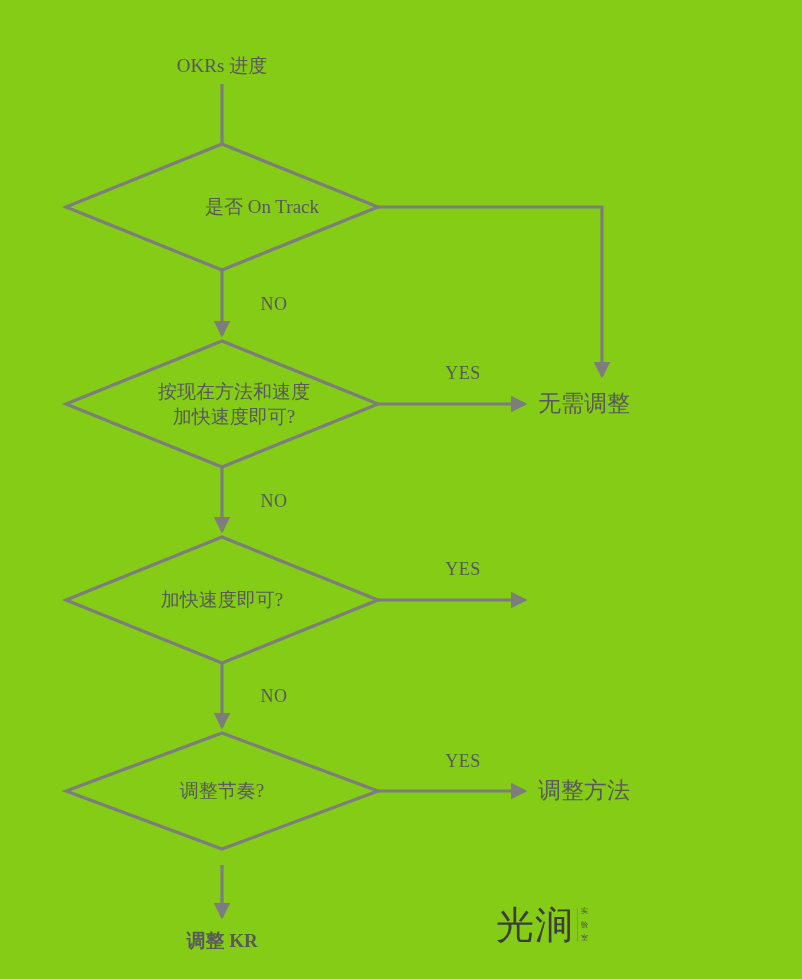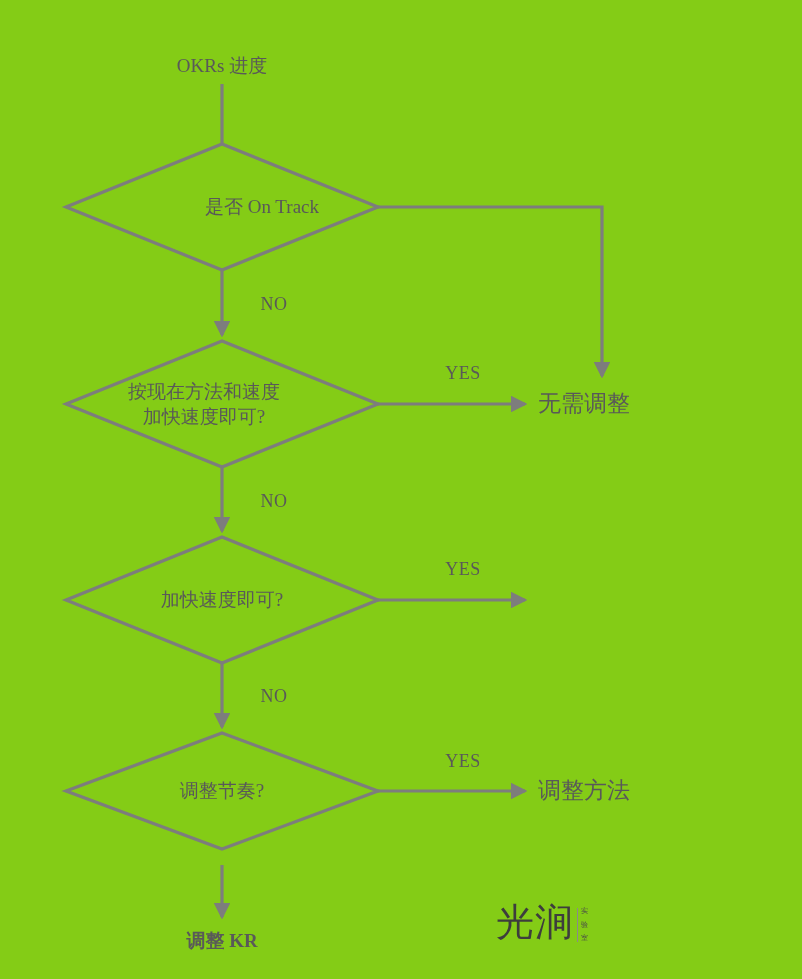--- a/index.html
+++ b/index.html
@@ -55,21 +55,21 @@
   }
   .logo {
     position: absolute;
     display: flex;
     align-items: flex-end;
     transform: translate(-50%, -50%);
   }
   .logo-main {
     font-size: 38px;
     color: #3d3d3d;
-    font-family: Liberation Mono, monospace;
+    font-family: Liberation Serif, serif;
     letter-spacing: 1px;
     line-height: 1;
   }
   .logo-sub {
     display: flex;
     flex-direction: column;
     justify-content: space-between;
     align-items: center;
     height: 34px;
     margin-left: 3px;
@@ -126,21 +126,21 @@
 
     </g>
   </svg>
 
   <div class="lbl start-text" style="left:222px; top:66px;">OKRs 进度</div>
 
   <div class="lbl node-text" style="left:222px; top:207px;margin-left:40px;">是否 On Track</div>
 
   <div class="lbl edge-label" style="left:274px; top:305px;">NO</div>
 
-  <div class="node-text two-line lbl" style="left:204px; top:404px;">
+  <div class="node-text two-line lbl" style="left:234px; top:404px;">
     <div>按现在方法和速度</div>
     <div>加快速度即可?</div>
   </div>
 
   <div class="lbl edge-label" style="left:463px; top:374px;">YES</div>
 
   <div class="lbl edge-label" style="left:274px; top:502px;">NO</div>
 
   <div class="lbl term-text" style="left:538px; top:404px;">无需调整</div>
 

